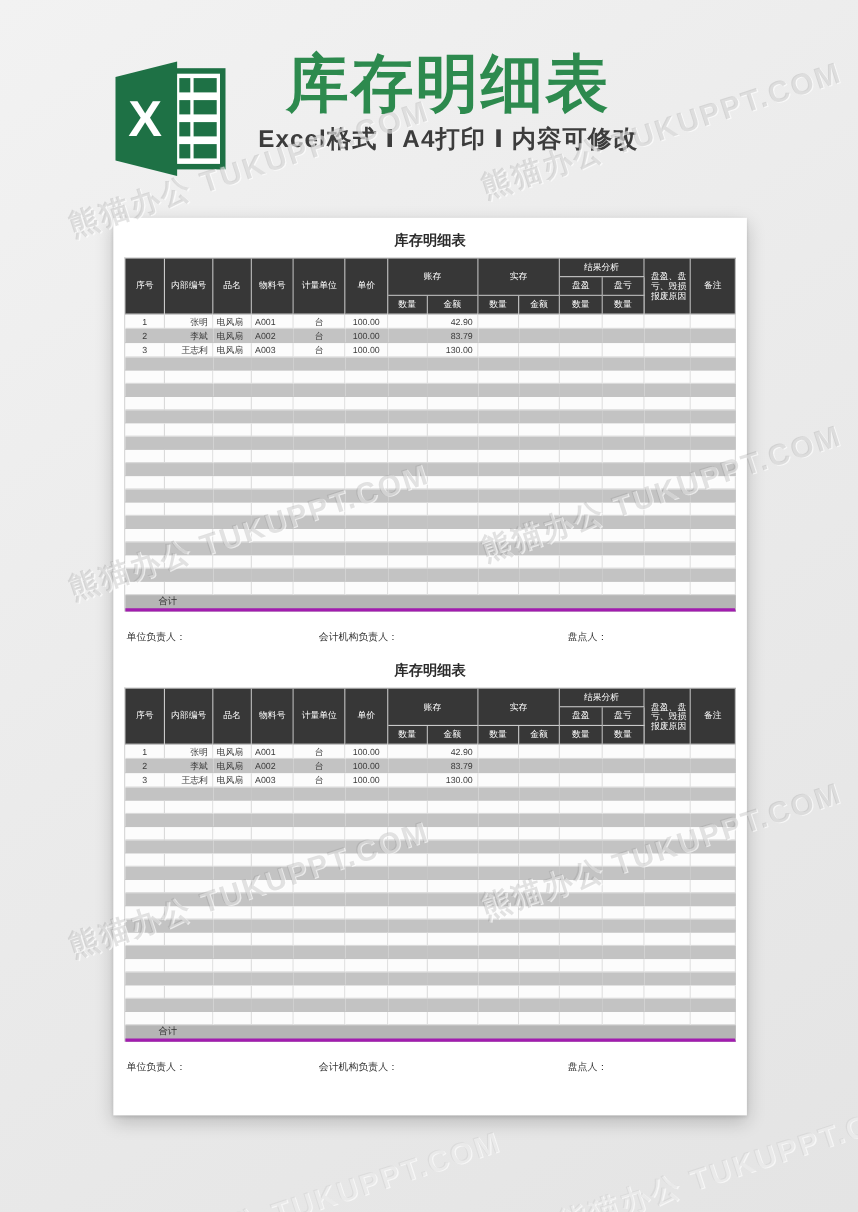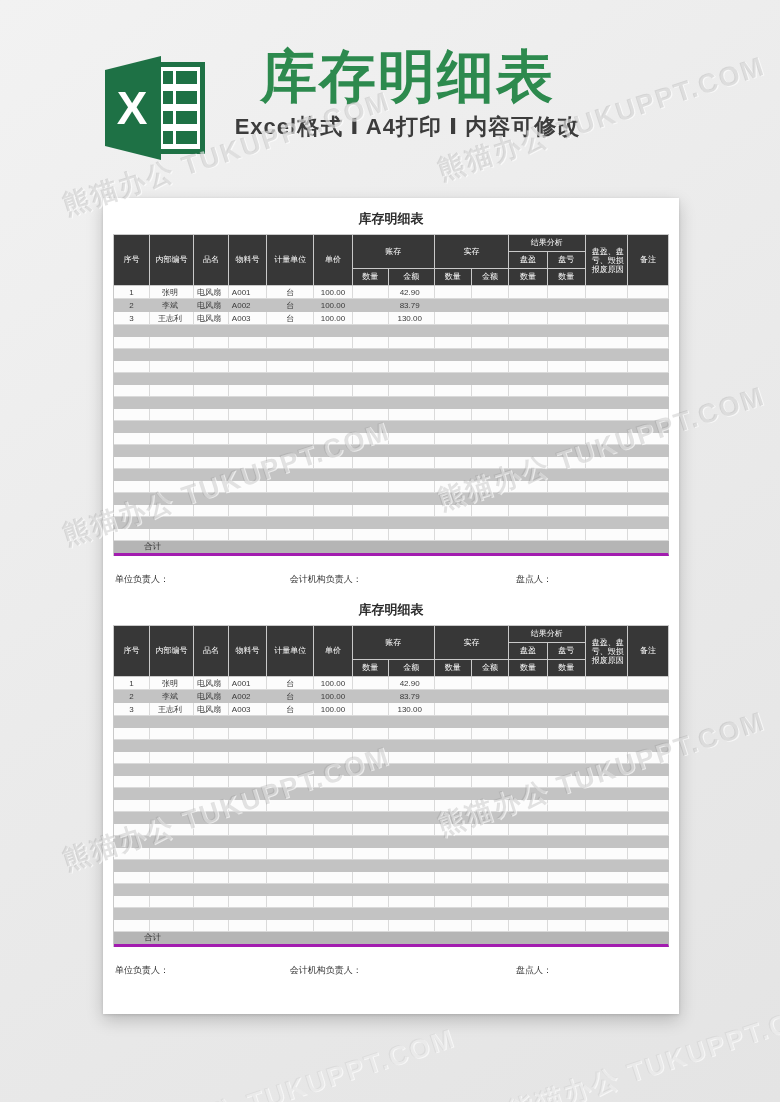--- a/index.html
+++ b/index.html
@@ -56,21 +56,21 @@
     font-size:8px; color:#3a3a3a; height:13px; padding:0 1px;
     border-right:1px solid #dadada; border-bottom:1px solid #dadada;
     overflow:hidden; white-space:nowrap; text-align:center; vertical-align:middle;
   }
   .inv tbody tr.w td { background:#fcfcfc; }
   .inv tbody tr.g td {
     background:#c3c3c3; border-right-color:transparent; border-bottom-color:#c3c3c3;
   }
   .inv tbody tr.empty td { height:12px; }
   .inv tbody td.l { text-align:left; padding-left:3px; }
-  .inv tbody td.r { padding-right:4px; }
+  .inv tbody td.r { text-align:right; padding-right:4px; }
   .inv tbody tr.total td {
     background:#b5b5b5; color:#333; text-align:left; padding-left:30px;
     height:14px; font-size:8.5px;
     border-right-color:transparent; border-bottom:3px solid #a21caf;
   }
 
   
   .signs { position:relative; height:14px; margin-top:5px; font-size:9px; color:#333; }
   .signs span { position:absolute; top:12px; white-space:nowrap; }
   .signs .s1 { left:2px; }

